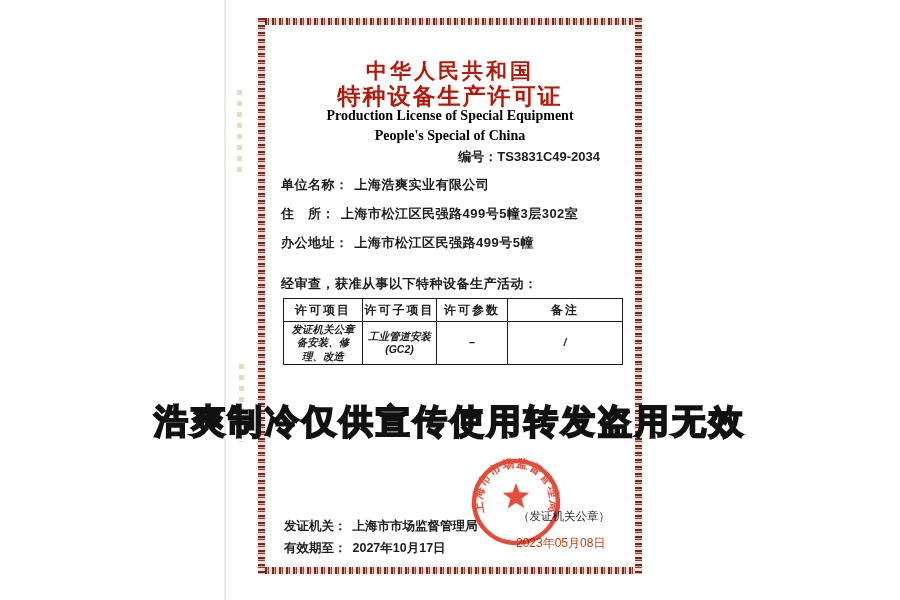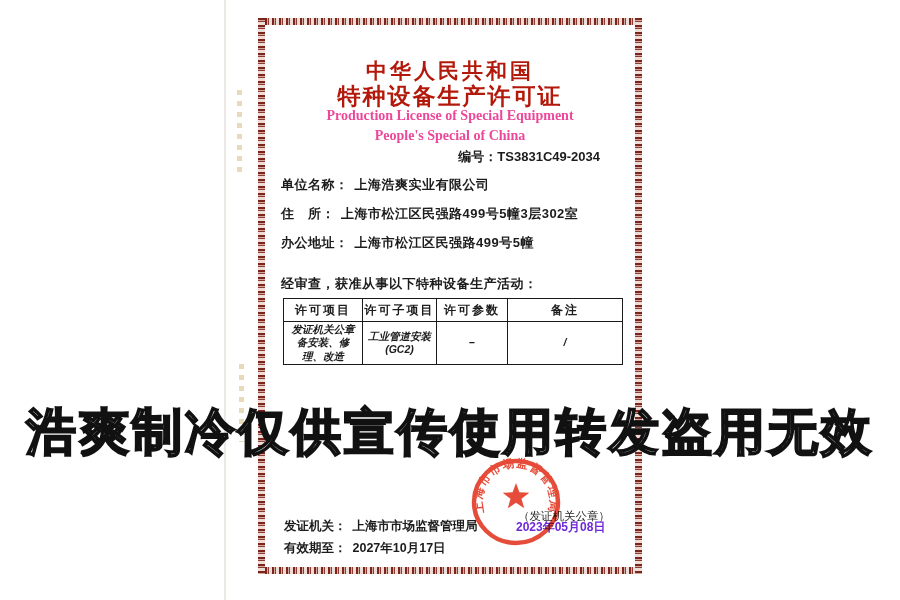--- a/index.html
+++ b/index.html
@@ -11,46 +11,46 @@
   
   .crease{left:224px;top:0;width:2px;height:600px;background:#ece9e4;}
   .ghost-col{width:5px;background:repeating-linear-gradient(180deg,rgba(197,158,74,.55) 0 5px,rgba(197,158,74,0) 5px 11px);opacity:.7;}
   
   .b-h{height:7px;width:384px;left:258px;background:repeating-linear-gradient(90deg,#7a241c 0 2px,#d3aaa1 2px 3px,#8d3c33 3px 4px,#eeddd7 4px 7px);}
   .b-v{width:7px;height:556px;top:18px;background:repeating-linear-gradient(180deg,#7a241c 0 2px,#d3aaa1 2px 3px,#8d3c33 3px 4px,#eeddd7 4px 7px);}
   
   .t-cn{left:258px;width:384px;text-align:center;font-weight:bold;color:#b3190b;white-space:nowrap;}
   .t-cn1{top:57px;font-size:21px;letter-spacing:3px;}
   .t-cn2{top:81px;font-size:23px;letter-spacing:2px;}
-  .t-en{left:258px;width:384px;text-align:center;font-weight:bold;color:#ec4899;
+  .t-en{left:258px;width:384px;text-align:center;font-weight:bold;color:#000000;
         font-family:"Liberation Serif","DejaVu Serif",serif;font-size:14px;white-space:nowrap;}
   .t-en1{top:108px;} .t-en2{top:128px;}
   .lic{top:148px;left:258px;width:342px;text-align:right;font-size:13px;font-weight:bold;white-space:nowrap;}
   
   .field{left:281px;font-size:13px;font-weight:bold;white-space:nowrap;letter-spacing:.5px;}
   .f1{top:176px;} .f2{top:205px;} .f3{top:234px;} .note{top:275px;}
   .field .val{margin-left:6px;}
   
   table.lic-table{position:absolute;left:283px;top:298px;width:335px;border-collapse:collapse;table-layout:fixed;}
   table.lic-table th,table.lic-table td{border:1.6px solid #1a1a1a;padding:0;text-align:center;vertical-align:middle;}
   table.lic-table th{height:22px;font-size:12px;font-weight:bold;letter-spacing:2px;}
   table.lic-table td{height:42px;font-size:10.5px;font-weight:bold;font-style:italic;line-height:1.25;white-space:pre-line;}
   .c0{width:78px;} .c1{width:73px;} .c2{width:70px;} .c3{width:114px;}
   
   .foot{left:284px;font-size:12.5px;font-weight:bold;white-space:nowrap;}
   .foot1{top:518px;} .foot2{top:540px;}
   .foot .val{margin-left:6px;}
   
   .seal-note{left:518px;top:509px;font-size:11.5px;color:#2a2a2a;white-space:nowrap;z-index:3;}
-  .seal-date{left:516px;top:519px;font-size:12px;font-weight:bold;color:#6d28d9;white-space:nowrap;z-index:3;}
+  .seal-date{left:516px;top:535px;font-size:12px;font-weight:normal;color:#c2410c;white-space:nowrap;z-index:3;}
   .seal{left:454px;top:452px;z-index:4;opacity:.88;mix-blend-mode:multiply;}
   
   .watermark{
     left:0;top:399px;width:900px;text-align:center;z-index:10;
-    font-size:50px;font-weight:bold;letter-spacing:3px;white-space:nowrap;
+    font-size:34px;font-weight:bold;letter-spacing:3px;white-space:nowrap;
     color:#ffffff;-webkit-text-stroke:2px #111111;
   }
 </style>
 </head>
 <body>
 
 <div class="stage">
 
   <div class="abs crease"></div>
   <div class="abs ghost-col" style="left:237px;top:90px;height:86px;"></div>

